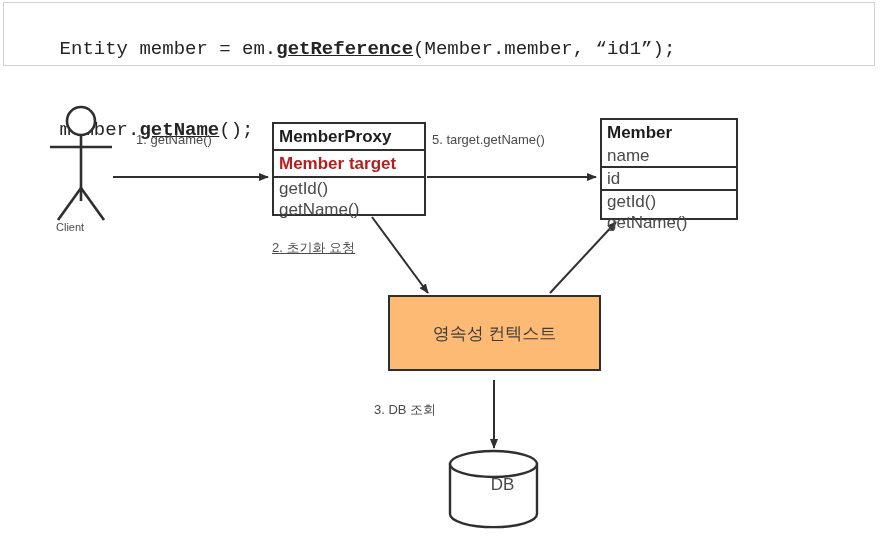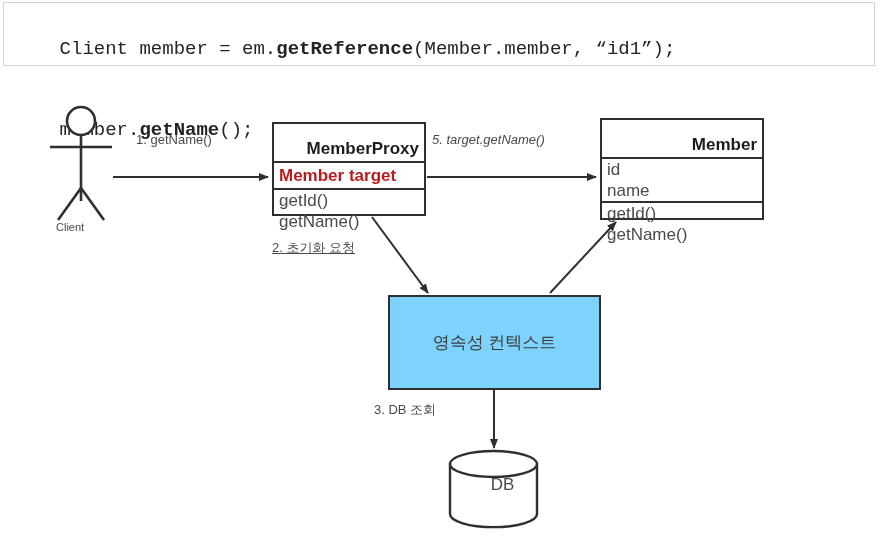--- a/index.html
+++ b/index.html
@@ -31,20 +31,21 @@
   .code-line {
     font-family: "Liberation Mono", "DejaVu Sans Mono", monospace;
     font-size: 19px;
     line-height: 27px;
     color: #242424;
     white-space: pre;
     letter-spacing: 0px;
   }
   .code-line .bold {
     font-weight: bold;
+    text-decoration: underline;
   }
 
   
   #diagram {
     position: absolute;
     left: 0;
     top: 66px;
     width: 884px;
     height: 475px;
   }
@@ -67,80 +68,80 @@
     color: #4a4a4a;
     font-size: 17px;
     line-height: 21px;
     white-space: nowrap;
     overflow: hidden;
   }
   .uml-row.divider {
     border-top: 2px solid #2f2f2f;
   }
   .uml-title {
-    text-align: right;
+    text-align: left;
     font-weight: bold;
     color: #1d1d1d;
     font-size: 17px;
     line-height: 25px;
-    padding-top: 12px;
+    padding-top: 0;
   }
   .uml-strong {
     font-weight: bold;
     color: #b91c1c;
     font-size: 17px;
     line-height: 25px;
   }
 
   #box-memberproxy { left: 272px; top: 56px; width: 154px; height: 94px; }
-  #box-member      { left: 600px; top: 52px; width: 164px; height: 102px; }
+  #box-member      { left: 600px; top: 52px; width: 138px; height: 102px; }
 
   
   #box-context {
     position: absolute;
     left: 388px;
     top: 229px;
     width: 213px;
-    height: 95px;
+    height: 76px;
     box-sizing: border-box;
     border: 2px solid #2f2f2f;
-    background: #7dd3fc;
+    background: #fdba74;
     display: flex;
     align-items: center;
     justify-content: center;
   }
   #box-context .ctx-label {
     font-size: 17px;
     color: #3c3c3c;
   }
 
   
   .edge-label {
     position: absolute;
     font-size: 13px;
     color: #4a4a4a;
     white-space: nowrap;
   }
   #label-1 { left: 136px; top: 66px; }
-  #label-5 { left: 432px; top: 66px; font-style: italic; }
+  #label-5 { left: 432px; top: 66px; }
   #label-2 { left: 272px; top: 173px; text-decoration: underline; }
   #label-4 { left: 598px; top: 177px; }
   #label-3 { left: 374px; top: 335px; }
   #label-client { left: 56px; top: 155px; font-size: 11px; }
   #label-db {
     left: 450px; top: 409px; width: 105px;
     text-align: center; font-size: 17px;
   }
 </style>
 </head>
 <body>
 
 <div id="code-block">
   <div class="code-line">
-    <span>Client member = em.</span><span class="bold">getReference</span><span>(Member.member, “id1”);</span>
+    <span>Entity member = em.</span><span class="bold">getReference</span><span>(Member.member, “id1”);</span>
   </div>
   <div class="code-line">
     <span>member.</span><span class="bold">getName</span><span>();</span>
   </div>
 </div>
 
 <div id="diagram">
 
   <svg width="884" height="475" viewBox="0 0 884 475">
     <defs>
@@ -175,22 +176,22 @@
 
   <div class="uml-box" id="box-memberproxy">
     <div class="uml-row uml-title">MemberProxy</div>
     <div class="uml-row uml-strong divider">Member target</div>
     <div class="uml-row divider">getId()</div>
     <div class="uml-row">getName()</div>
   </div>
 
   <div class="uml-box" id="box-member">
     <div class="uml-row uml-title">Member</div>
+    <div class="uml-row">name</div>
     <div class="uml-row divider">id</div>
-    <div class="uml-row">name</div>
     <div class="uml-row divider">getId()</div>
     <div class="uml-row">getName()</div>
   </div>
 
   <div id="box-context">
     <span class="ctx-label">영속성 컨텍스트</span>
   </div>
 
   <div class="edge-label" id="label-1">1. getName()</div>
   <div class="edge-label" id="label-5">5. target.getName()</div>

